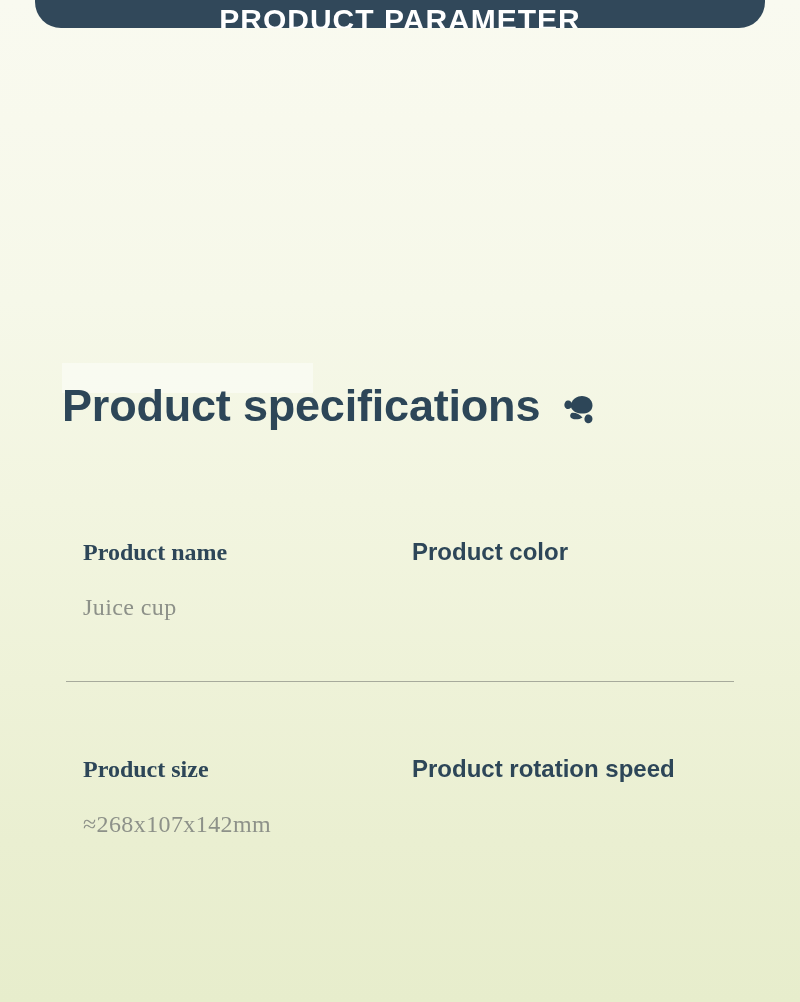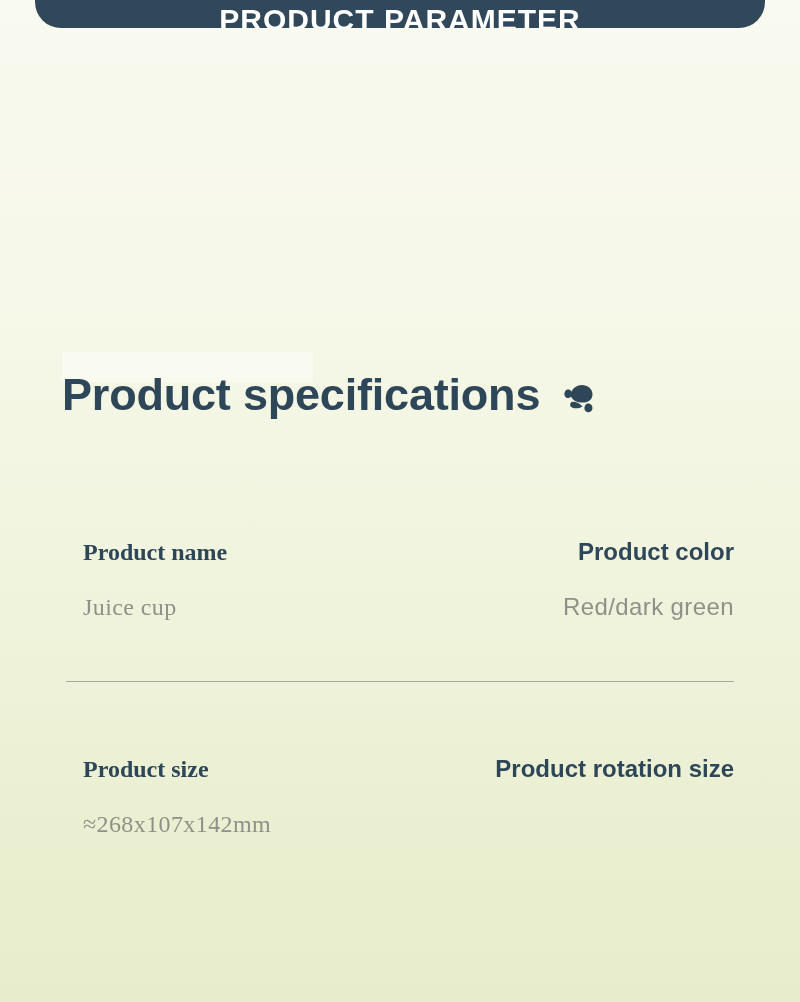--- a/index.html
+++ b/index.html
@@ -71,21 +71,21 @@
     color: transparent;
     -webkit-text-stroke: 1.2px #6e7266;
     text-stroke: 1.2px #6e7266;
     white-space: nowrap;
   }
 
   
   .section-head {
     position: absolute;
     left: 62px;
-    top: 352px;
+    top: 363px;
     width: 700px;
     height: 84px;
   }
   .head-band {
     position: absolute;
     left: 0;
     top: 0;
     width: 251px;
     height: 30px;
     background: rgba(255,255,255,0.45);
@@ -124,21 +124,21 @@
   }
   .spec-row {
     display: flex;
     width: 100%;
   }
   .spec-cell {
     width: 50%;
     box-sizing: border-box;
   }
   .spec-cell.left  { padding-left: 17px; font-family: Liberation Serif, serif; }
-  .spec-cell.right { padding-left: 12px; text-align: right; }
+  .spec-cell.right { padding-left: 12px; }
 
   .spec-label {
     font-size: 24px;
     font-weight: 700;
     color: #2d4658;
     line-height: 1;
     white-space: nowrap;
   }
   .spec-value {
     margin-top: 31px;
@@ -187,32 +187,31 @@
 
   <div class="specs">
 
     <div class="spec-row">
       <div class="spec-cell left">
         <div class="spec-label">Product name</div>
         <div class="spec-value">Juice cup</div>
       </div>
       <div class="spec-cell right">
         <div class="spec-label">Product color</div>
-        <div class="spec-value">Red/dark green</div>
       </div>
     </div>
 
     <div class="spec-divider"></div>
     <div class="row-gap"></div>
 
     <div class="spec-row">
       <div class="spec-cell left">
         <div class="spec-label">Product size</div>
         <div class="spec-value">≈268x107x142mm</div>
       </div>
       <div class="spec-cell right">
-        <div class="spec-label">Product rotation size</div>
+        <div class="spec-label">Product rotation speed</div>
       </div>
     </div>
 
   </div>
 
 </div>
 
 </body></html>

